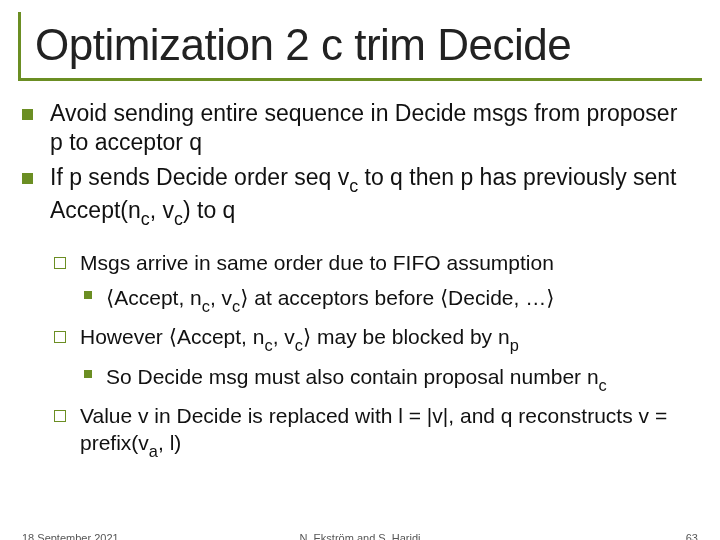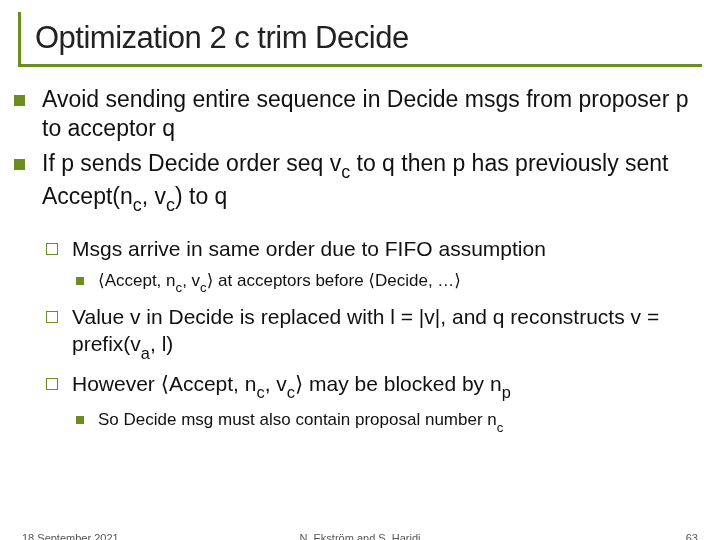--- a/index.html
+++ b/index.html
@@ -15,27 +15,27 @@
     position: relative;
     padding: 0;
   }
   .title-wrap {
     border-left: 3px solid #6b8e23;
     border-bottom: 3px solid #6b8e23;
     padding: 8px 0 8px 14px;
     margin: 12px 18px 0 18px;
   }
   .title {
-    font-size: 31px;
+    font-size: 44px;
     font-weight: 400;
     color: #222;
     letter-spacing: -0.5px;
   }
   .content {
-    padding: 18px 24px 0 8px;
+    padding: 18px 24px 0 16px;
   }
   ul { list-style: none; }
   .lvl1 > li {
     position: relative;
     padding-left: 34px;
     font-size: 23px;
     line-height: 1.25;
     margin-bottom: 6px;
     color: #111;
   }
@@ -68,21 +68,21 @@
     border: 1.5px solid #6b8e23;
     background: #fff;
   }
   .lvl3 {
     margin-top: 8px;
     margin-bottom: 4px;
   }
   .lvl3 > li {
     position: relative;
     padding-left: 26px;
-    font-size: 17px;
+    font-size: 21px;
     line-height: 1.35;
     margin-bottom: 6px;
   }
   .lvl3 > li::before {
     content: "";
     position: absolute;
     left: 4px;
     top: 7px;
     width: 8px;
     height: 8px;
@@ -123,29 +123,29 @@
         <ul class="lvl2">
           <li>
             <span>Msgs arrive in same order due to FIFO assumption</span>
             <ul class="lvl3">
               <li>
                 <span>⟨Accept, n</span><span class="sub">c</span><span>, v</span><span class="sub">c</span><span>⟩ at acceptors before ⟨Decide, …⟩</span>
               </li>
             </ul>
           </li>
           <li>
-            <span>Value v in Decide is replaced with l = |v|, and q reconstructs v = prefix(v</span><span class="sub">a</span><span>, l)</span>
-          </li>
-          <li>
             <span>However ⟨Accept, n</span><span class="sub">c</span><span>, v</span><span class="sub">c</span><span>⟩ may be blocked by n</span><span class="sub">p</span>
             <ul class="lvl3">
               <li>
                 <span>So Decide msg must also contain proposal number n</span><span class="sub">c</span>
               </li>
             </ul>
+          </li>
+          <li>
+            <span>Value v in Decide is replaced with l = |v|, and q reconstructs v = prefix(v</span><span class="sub">a</span><span>, l)</span>
           </li>
         </ul>
       </li>
     </ul>
   </div>
 
   <div class="footer">
     <span class="center">N. Ekström and S. Haridi</span>
     <span class="left">18 September 2021</span>
     <span class="right">63</span>

